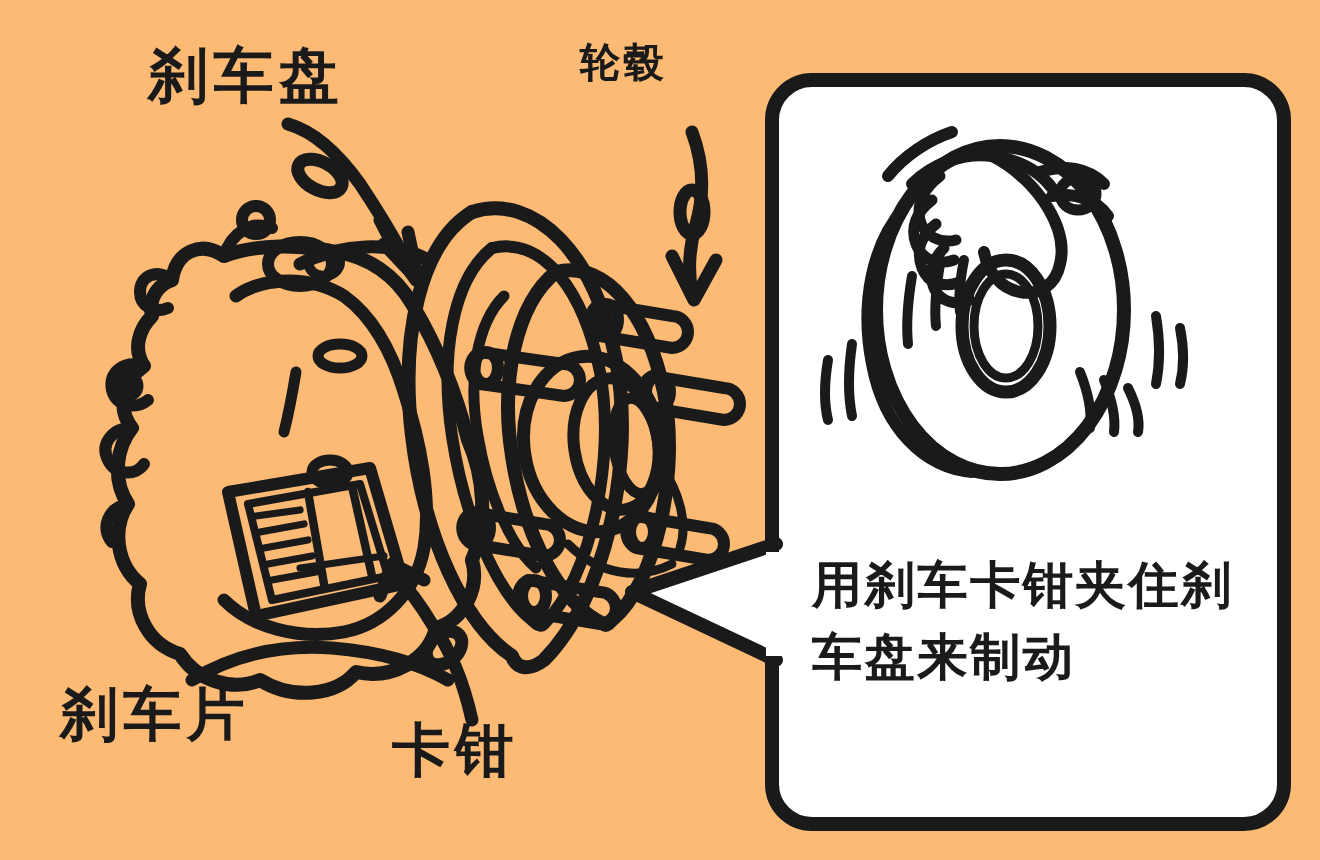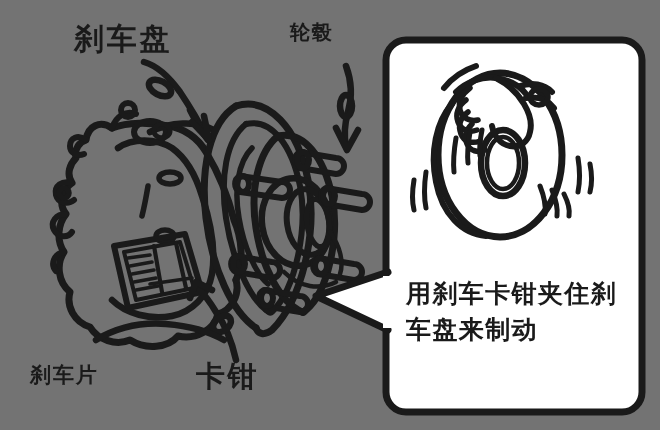--- a/index.html
+++ b/index.html
@@ -4,21 +4,21 @@
 <style>
   html, body {
     margin: 0;
     padding: 0;
     background: #ffffff;
   }
   #stage {
     position: relative;
     width: 660px;
     height: 430px;
-    background: #737373;
+    background: #fdba74;
     overflow: hidden;
     font-family: "Liberation Sans", "DejaVu Sans", sans-serif;
   }
   svg.art {
     position: absolute;
     left: 0;
     top: 0;
     width: 660px;
     height: 430px;
   }
@@ -26,21 +26,21 @@
     position: absolute;
     color: #1a1a1a;
     font-family: "Liberation Sans", "DejaVu Sans", sans-serif;
     font-weight: 700;
     letter-spacing: 0.09em;
     white-space: nowrap;
     line-height: 1;
   }
   #lbl-rotor   { left: 74px;  top: 24px;  font-size: 30px; }
   #lbl-hub     { left: 290px; top: 22px;  font-size: 20px; }
-  #lbl-pad     { left: 30px;  top: 344px; font-size: 21px; margin-top: 20px; }
+  #lbl-pad     { left: 30px;  top: 344px; font-size: 29px; }
   #lbl-caliper { left: 196px; top: 362px; font-size: 29px; text-align: center; }
 
   #bubble-text {
     position: absolute;
     left: 406px;
     top: 276px;
     width: 230px;
     color: #1a1a1a;
     font-family: Liberation Serif, serif;
     font-weight: 700;

